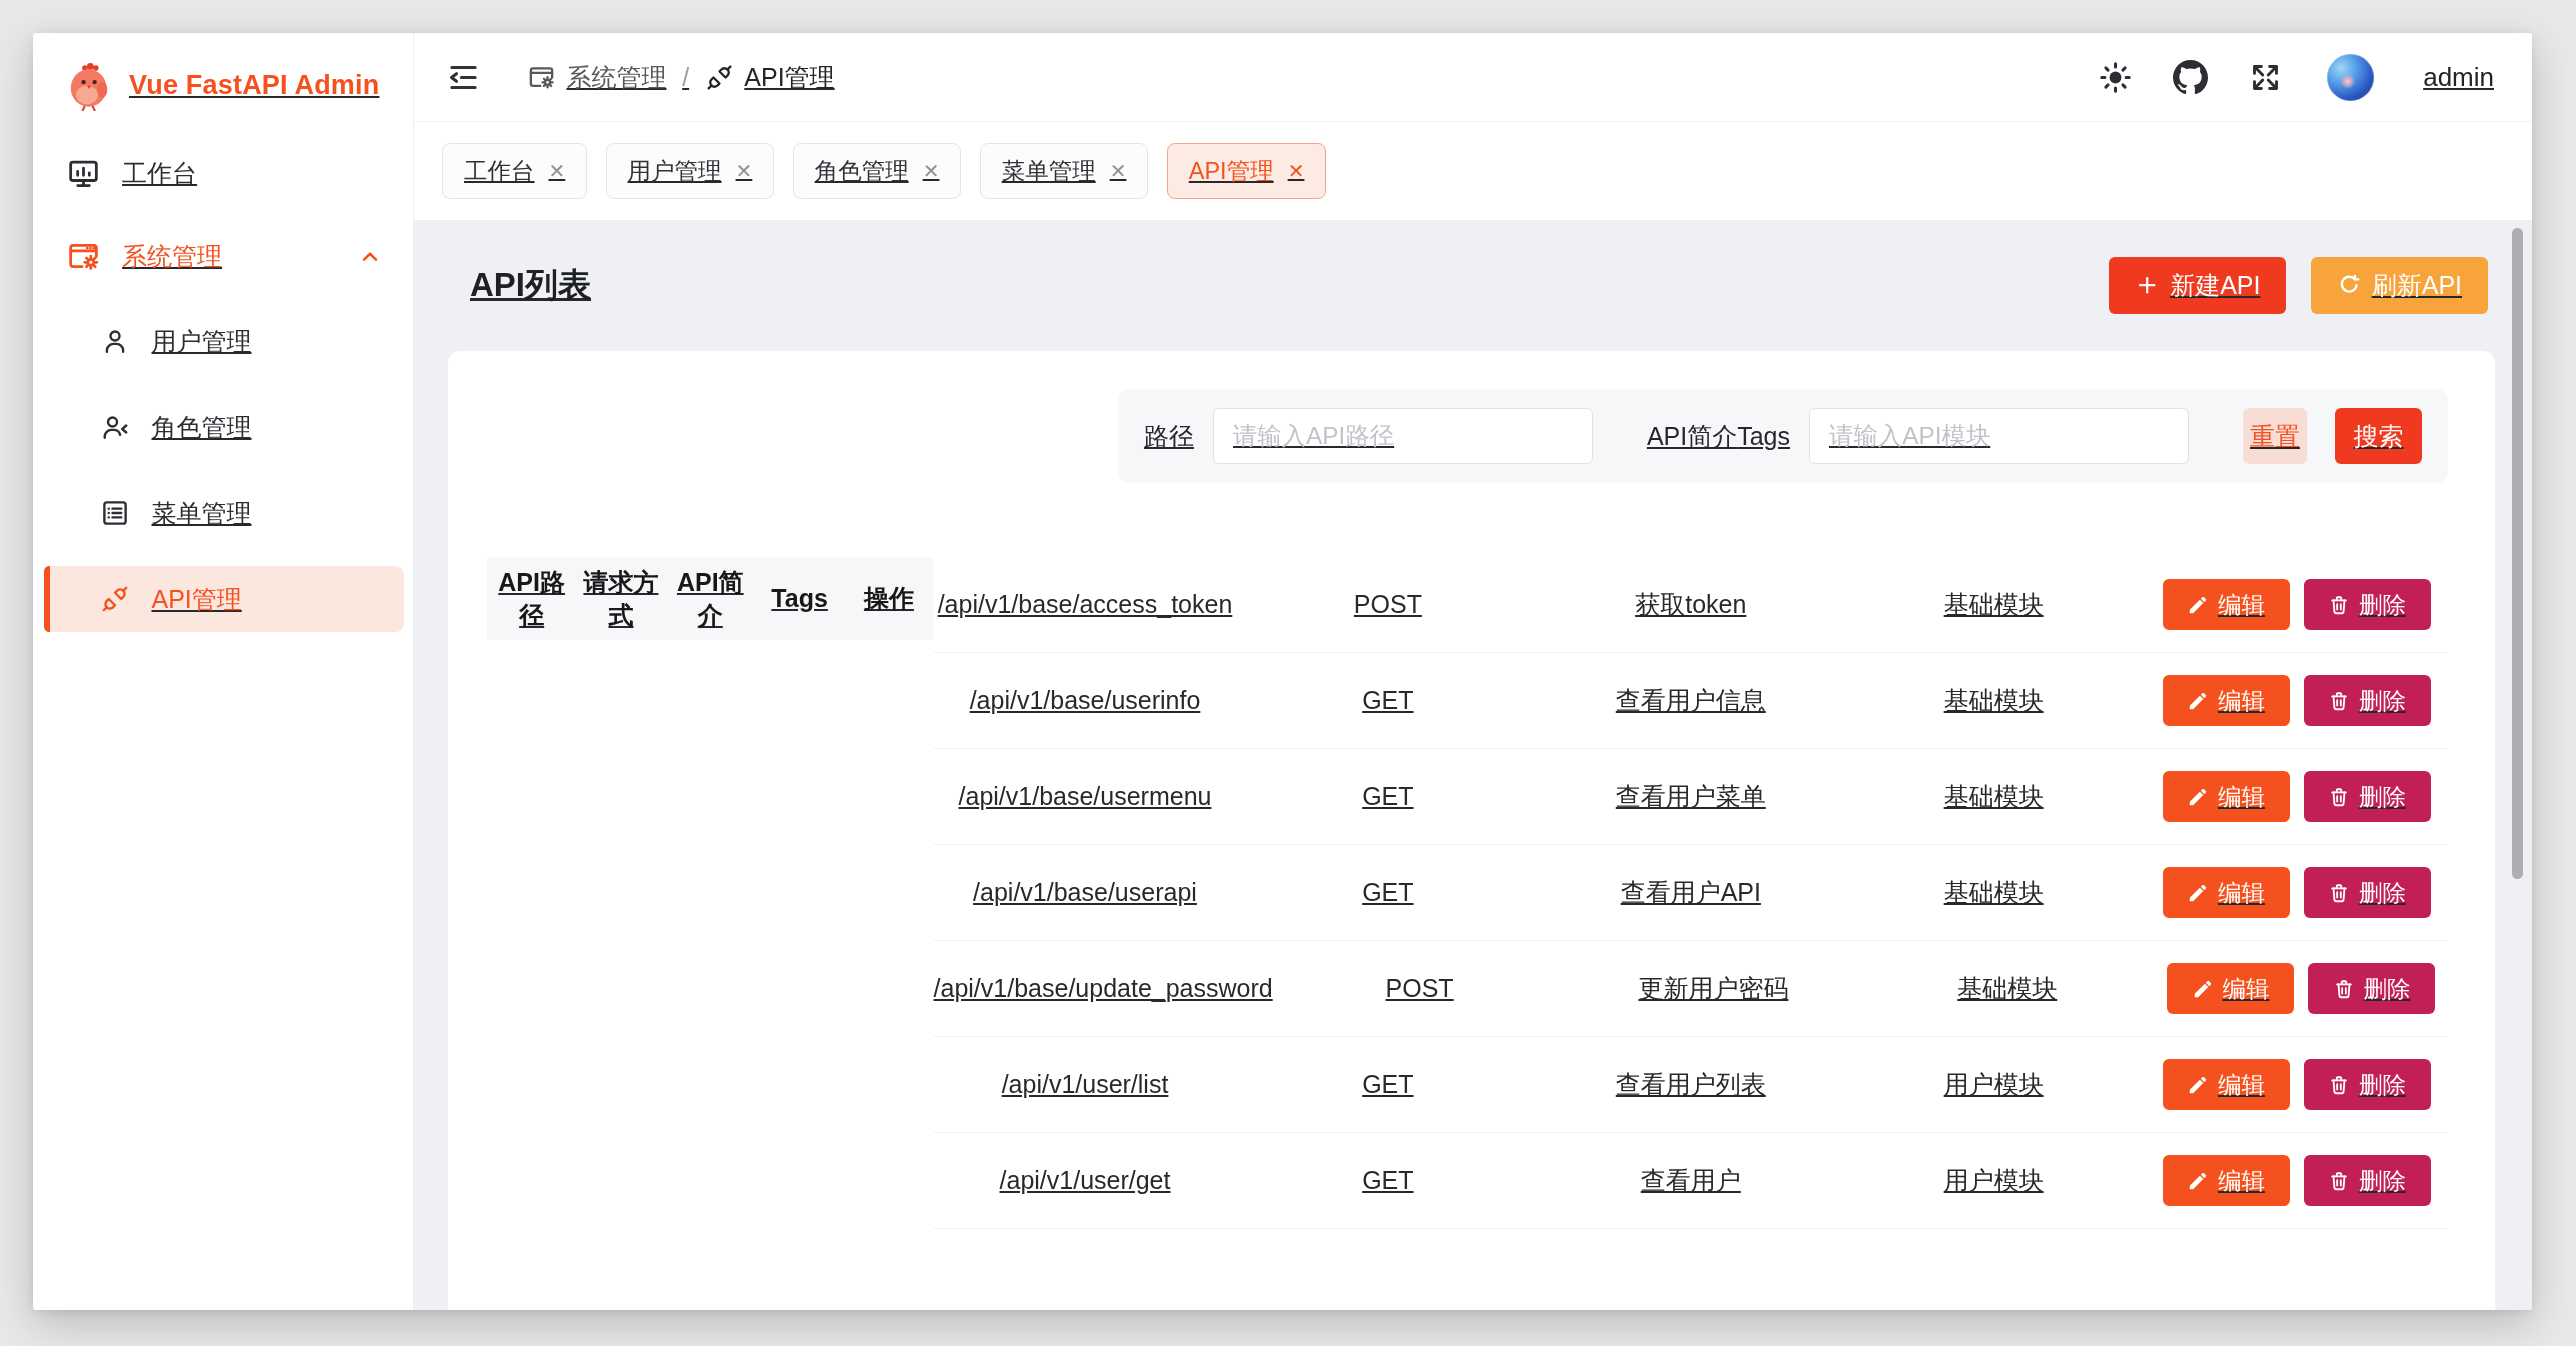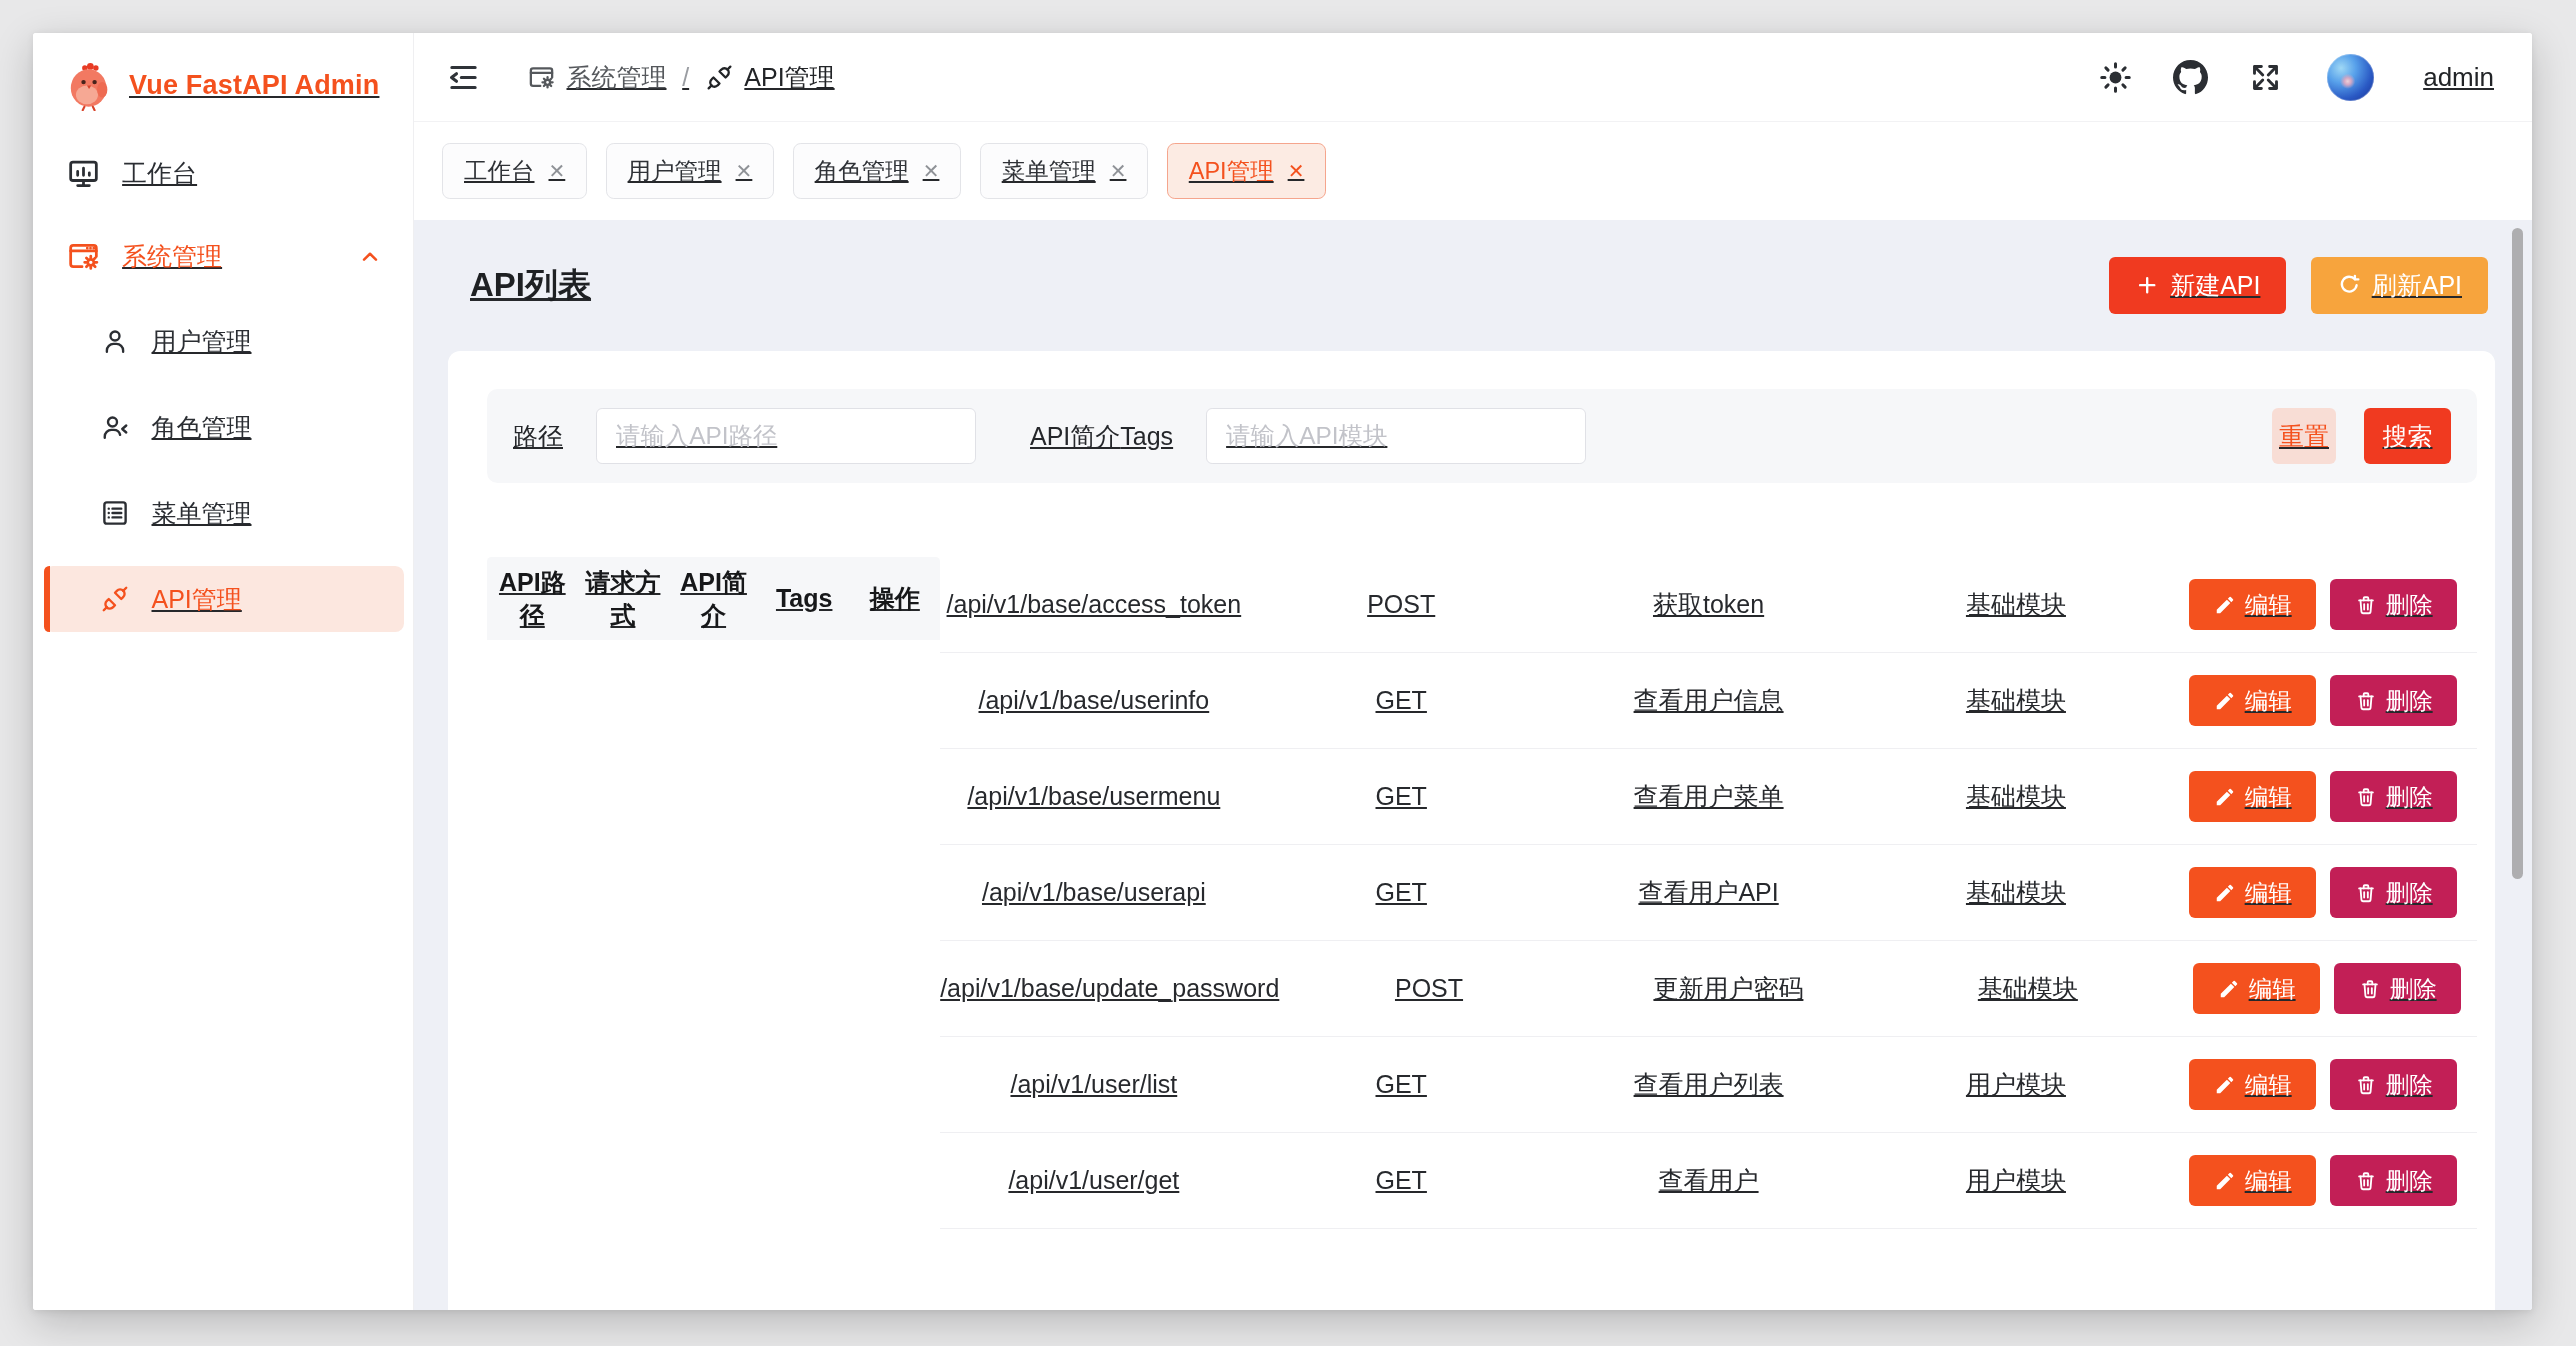--- a/index.html
+++ b/index.html
@@ -71,30 +71,30 @@
   
   .content { flex: 1; background: #eef0f6; display: flex; flex-direction: column; min-height: 0; }
   .page-head { height: 131px; flex: 0 0 131px; display: flex; align-items: center; padding: 0 44px 0 56px; }
   .page-title { font-size: 33px; font-weight: 600; color: #1e2023; }
   .head-actions { margin-left: auto; display: flex; gap: 24.4px; }
   .btn { display: flex; align-items: center; justify-content: center; gap: 10.5px; height: 57px; border: none; border-radius: 6.1px; font-size: 25px; cursor: pointer; font-family: inherit; }
   .btn-create { background: #f03a20; color: #fff; padding: 0 26px; }
   .btn-refresh { background: #f7a43d; color: #fff; padding: 0 26px; }
   .card {
     margin: 0 37px 0 34px; flex: 1; background: #fff; border-radius: 12.2px 12.2px 0 0;
-    padding: 38px 18px 0 39px; overflow: hidden; display: flex; flex-direction: column; min-height: 0;
+    padding: 38px 47px 0 39px; overflow: hidden; display: flex; flex-direction: column; min-height: 0; align-items: flex-end;
   }
   
   .filter-panel {
     height: 94px; flex: 0 0 94px; background: #f6f7f9; border-radius: 10.5px;
     display: flex; align-items: center; padding: 0 26px;
   }
   .f-label { font-size: 25px; color: #25272b; white-space: nowrap; }
   .f-input {
-    width: 380px; height: 56px; margin-left: 33px; margin-right: 54px;
+    width: 380px; height: 56px; margin-left: 19px; margin-right: 54px;
     border: 1.3px solid #e0e1e6; border-radius: 6.1px; background: #fff;
     font-size: 24.4px; color: #333; padding: 0 19px; outline: none; font-family: inherit;
   }
   .f-input::placeholder { color: #c2c3c9; }
   .f-spacer { flex: 1; }
   .btn-reset { background: #f8ddd5; color: #f4511e; width: 64px; height: 56px; font-size: 25px; }
   .btn-search { background: #f03a20; color: #fff; width: 87px; height: 56px; font-size: 25px; margin-left: 28px; }
   
   .table { margin-top: 74px; display: flex; flex-direction: row; }
   .t-head {

